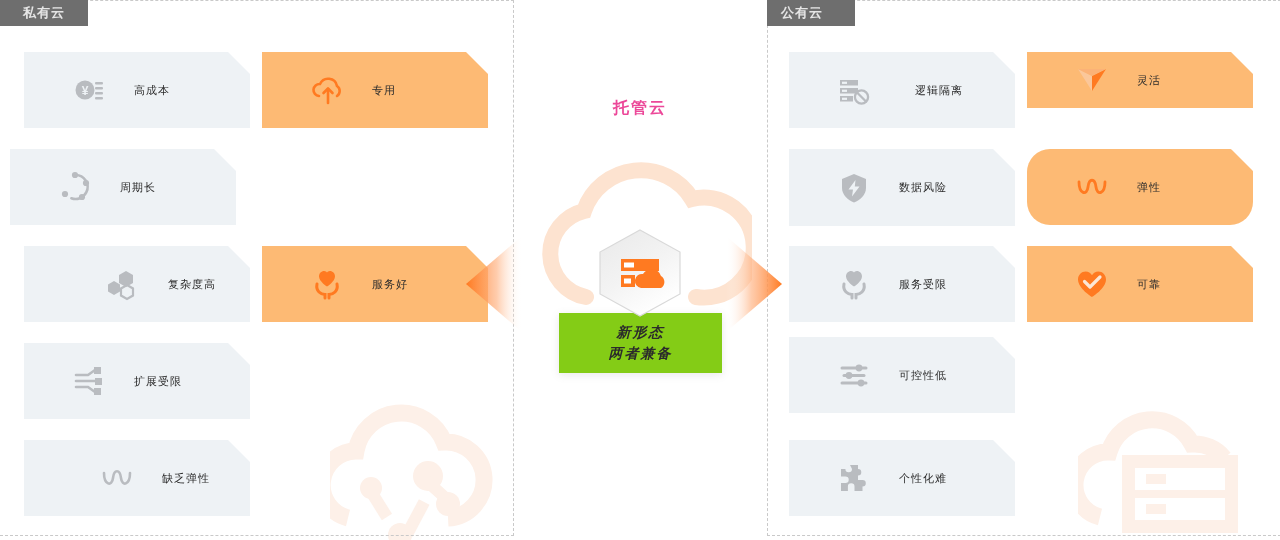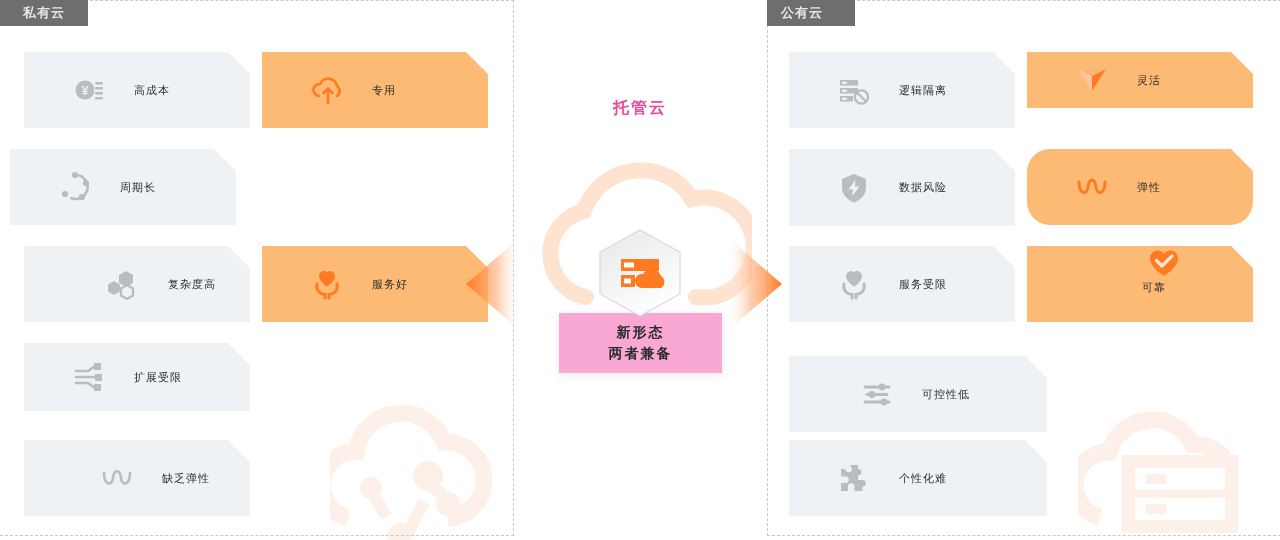--- a/index.html
+++ b/index.html
@@ -55,22 +55,22 @@
 
   
   #center-title{
     position:absolute;z-index:5;left:0;top:98px;width:1280px;text-align:center;
     font-size:16px;font-weight:700;color:#ec4899;letter-spacing:2px;
   }
   #center-cloud{position:absolute;z-index:2;left:528px;top:137px;width:224px;height:172px;}
   #center-hex{position:absolute;z-index:5;left:597px;top:228px;width:86px;height:90px;}
   #center-box{
     position:absolute;z-index:4;left:559px;top:313px;width:163px;height:60px;
-    background:#f9a8d4;box-shadow:0 2px 8px rgba(120,120,120,0.16);
-    display:flex;flex-direction:column;align-items:center;justify-content:center;
+    background:#84cc16;box-shadow:0 2px 8px rgba(120,120,120,0.16);
+    display:flex;flex-direction:column;align-items:center;justify-content:center;font-style:italic;
   }
   #center-box div{
     font-size:14px;font-weight:700;color:#2b2b2b;letter-spacing:2px;line-height:21px;
   }
 </style>
 </head>
 <body>
 
 <div class="stage">
 
@@ -145,21 +145,21 @@
     <span class="ic">
       <svg viewBox="0 0 34 34" width="34" height="34">
         <polygon points="20,4 27,8 27,16 20,20 13,16 13,8" fill="#b9bcc0"></polygon>
         <polygon points="8,14 14,17.5 14,24.5 8,28 2,24.5 2,17.5" fill="#b9bcc0"></polygon>
         <polygon points="21,18 27,21.5 27,28.5 21,32 15,28.5 15,21.5" fill="none" stroke="#b9bcc0" stroke-width="2.2"></polygon>
       </svg>
     </span>
     <span class="lbl">复杂度高</span>
   </div>
 
-  <div class="card gray" style="left:24px;top:343px;width:226px;height:68px;">
+  <div class="card gray" style="left:24px;top:343px;width:226px;height:76px;">
     <span class="ic">
       <svg viewBox="0 0 34 34" width="34" height="34">
         <g stroke="#b9bcc0" stroke-width="2.6" fill="none" stroke-linecap="round">
           <path d="M4 11 H16 L23 6"></path>
           <path d="M4 17 H24"></path>
           <path d="M4 23 H16 L23 28"></path>
         </g>
         <g fill="#b9bcc0">
           <rect x="22" y="3" width="7" height="7"></rect>
           <rect x="23" y="14" width="7" height="7"></rect>
@@ -196,21 +196,21 @@
       <svg viewBox="0 0 34 34" width="34" height="34">
         <path d="M17 19.5 C17 19.5 9 14.5 9 9.5 C9 6.3 11.4 4 14.1 4 C15.6 4 16.6 4.9 17 5.6
                  C17.4 4.9 18.4 4 19.9 4 C22.6 4 25 6.3 25 9.5 C25 14.5 17 19.5 17 19.5 Z" fill="#ff7a21"></path>
         <path d="M7 17 C7 17 6 22 9 25 C11 27 13.5 27.5 15 27.5 V31" fill="none" stroke="#ff7a21" stroke-width="3" stroke-linecap="round"></path>
         <path d="M27 17 C27 17 28 22 25 25 C23 27 20.5 27.5 19 27.5 V31" fill="none" stroke="#ff7a21" stroke-width="3" stroke-linecap="round"></path>
       </svg>
     </span>
     <span class="lbl">服务好</span>
   </div>
 
-  <div class="card gray" style="left:789px;top:52px;width:226px;height:76px;">
+  <div class="card gray" style="left:789px;top:52px;width:226px;height:76px;gap:16px;">
     <span class="ic">
       <svg viewBox="0 0 34 34" width="34" height="34">
         <g fill="#b9bcc0">
           <rect x="3" y="7" width="18" height="5.5"></rect>
           <rect x="3" y="15" width="18" height="5.5"></rect>
           <rect x="3" y="23" width="13" height="5.5"></rect>
         </g>
         <g fill="#eef2f5">
           <rect x="5" y="8.7" width="5" height="2.2"></rect>
           <rect x="5" y="16.7" width="5" height="2.2"></rect>
@@ -238,39 +238,39 @@
       <svg viewBox="0 0 34 34" width="34" height="34">
         <path d="M17 19.5 C17 19.5 9 14.5 9 9.5 C9 6.3 11.4 4 14.1 4 C15.6 4 16.6 4.9 17 5.6
                  C17.4 4.9 18.4 4 19.9 4 C22.6 4 25 6.3 25 9.5 C25 14.5 17 19.5 17 19.5 Z" fill="#b9bcc0"></path>
         <path d="M7 17 C7 17 6 22 9 25 C11 27 13.5 27.5 15 27.5 V31" fill="none" stroke="#b9bcc0" stroke-width="3" stroke-linecap="round"></path>
         <path d="M27 17 C27 17 28 22 25 25 C23 27 20.5 27.5 19 27.5 V31" fill="none" stroke="#b9bcc0" stroke-width="3" stroke-linecap="round"></path>
       </svg>
     </span>
     <span class="lbl">服务受限</span>
   </div>
 
-  <div class="card gray" style="left:789px;top:356px;width:258px;height:76px;padding-left:23px;">
+  <div class="card gray" style="left:789px;top:337px;width:226px;height:76px;">
     <span class="ic">
       <svg viewBox="0 0 34 34" width="34" height="34">
         <g stroke="#b9bcc0" stroke-width="3" stroke-linecap="round">
           <path d="M5 10 H29"></path>
             <path d="M7 17.5 H27"></path>
             <path d="M5 25 H29"></path>
         </g>
         <g fill="#b9bcc0">
           <circle cx="22" cy="10" r="3.4"></circle>
           <circle cx="12" cy="17.5" r="3.4"></circle>
           <circle cx="24" cy="25" r="3.4"></circle>
         </g>
       </svg>
     </span>
     <span class="lbl">可控性低</span>
   </div>
 
-  <div class="card gray" style="left:789px;top:440px;width:258px;height:76px;">
+  <div class="card gray" style="left:789px;top:440px;width:226px;height:76px;">
     <span class="ic">
       <svg viewBox="0 0 34 34" width="34" height="34">
         <path d="M13 4 h8 v4 a3.3 3.3 0 1 1 0 6.6 V19 h4.5 a3.3 3.3 0 1 1 0 6.6 V30 h-8 v-4.4
                  a3.3 3.3 0 1 0 -6.6 0 V30 H4 v-8 h4.4 a3.3 3.3 0 1 0 0 -6.6 H4 V8 h4.4
                  a3.3 3.3 0 1 0 6.6 0 Z" fill="#b9bcc0"></path>
       </svg>
     </span>
     <span class="lbl">个性化难</span>
   </div>
 
@@ -287,21 +287,21 @@
 
   <div class="card orange" style="left:1027px;top:149px;width:226px;height:76px;border-radius:23px;">
     <span class="ic">
       <svg viewBox="0 0 34 34" width="34" height="34">
         <path d="M4 12 C4 24, 12 26, 13 17 C14 8, 20 8, 21 17 C22 26, 30 24, 30 12" fill="none" stroke="#ff7a21" stroke-width="2.8" stroke-linecap="round"></path>
       </svg>
     </span>
     <span class="lbl">弹性</span>
   </div>
 
-  <div class="card orange" style="left:1027px;top:246px;width:226px;height:76px;flex-direction:column;">
+  <div class="card orange" style="left:1027px;top:246px;width:226px;height:76px;">
     <span class="ic">
       <svg viewBox="0 0 34 34" width="34" height="34">
         <path d="M17 30 C17 30 3 21.5 3 12.5 C3 7.8 6.6 4.5 10.6 4.5 C13.3 4.5 15.8 6 17 8.2
                  C18.2 6 20.7 4.5 23.4 4.5 C27.4 4.5 31 7.8 31 12.5 C31 21.5 17 30 17 30 Z" fill="#ff7a21"></path>
         <path d="M9.5 14.5 L15 20 L25 10" fill="none" stroke="#fce7d5" stroke-width="3.2" stroke-linecap="round" stroke-linejoin="round"></path>
       </svg>
     </span>
     <span class="lbl">可靠</span>
   </div>
 

